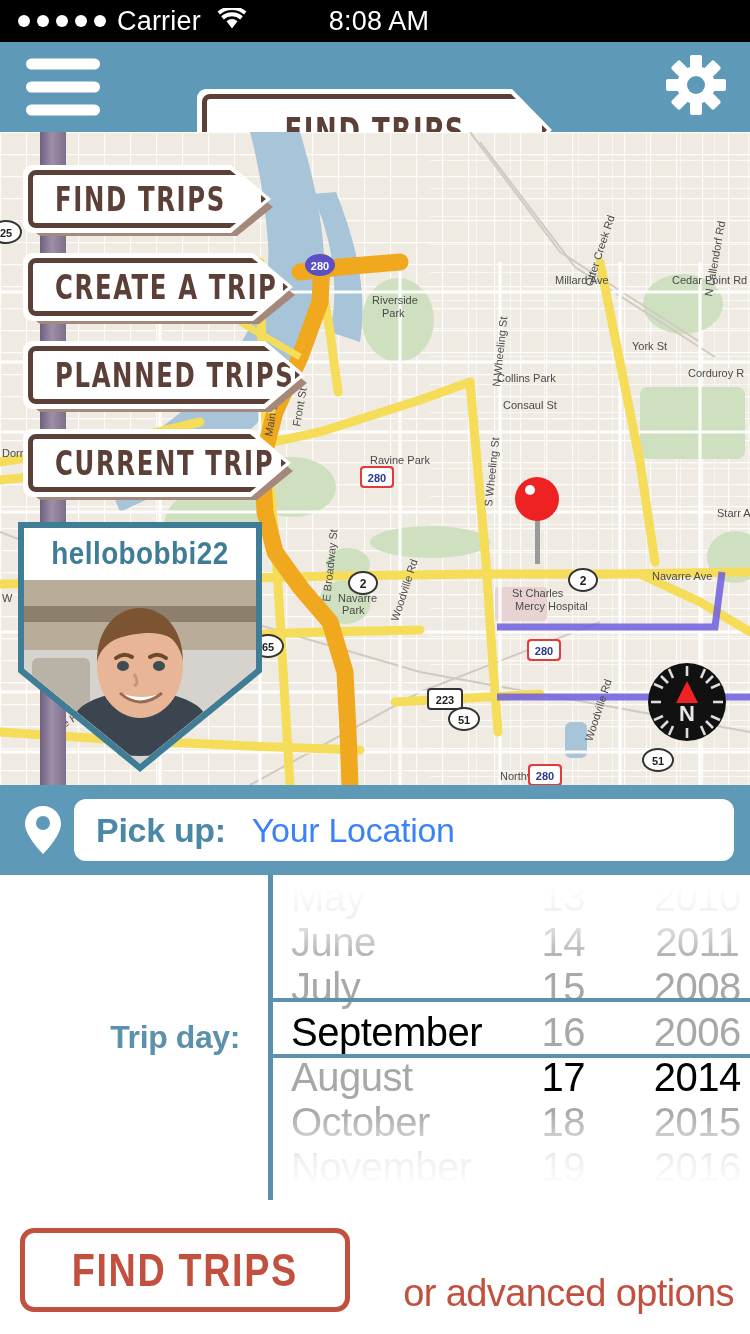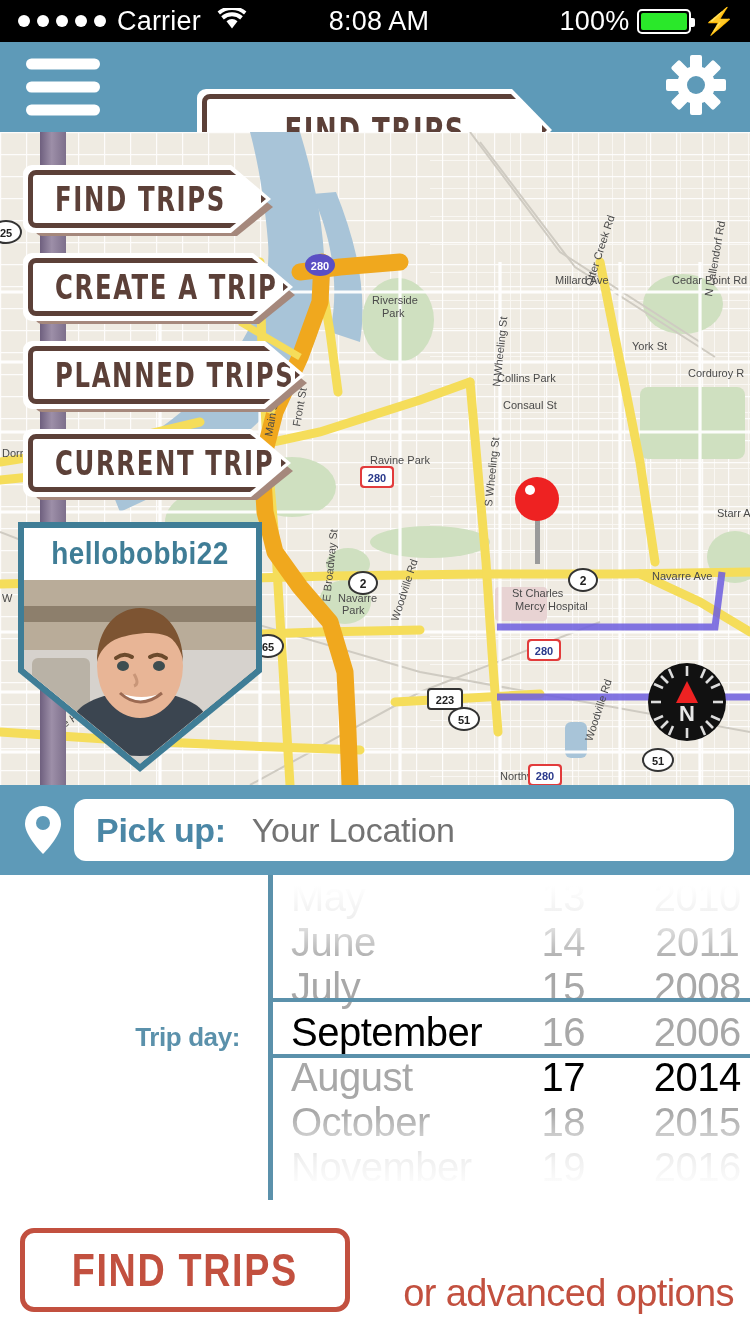--- a/index.html
+++ b/index.html
@@ -114,27 +114,27 @@
   .pickup{
     position:absolute; left:0; top:785px; width:750px; height:90px;
     background:#5e9ab8; display:flex; align-items:center; padding:0 16px;
   }
   .pin-ico{ width:54px; display:flex; justify-content:center; }
   .pickup-field{
     flex:1; height:62px; background:#fff; border-radius:12px;
     display:flex; align-items:center; padding:0 22px; gap:26px; margin-left:4px;
   }
   .pu-label{ font-weight:bold; font-size:34px; color:#4b87a6; letter-spacing:-0.3px; }
-  .pu-value{ font-size:34px; color:#737373; letter-spacing:-0.3px; }
+  .pu-value{ font-size:34px; color:#3b82f6; letter-spacing:-0.3px; }
 
   
   .daterow{ position:absolute; left:0; top:875px; width:750px; height:325px; background:#fff; display:flex; }
   .daylabel{
     width:268px; display:flex; align-items:center; justify-content:flex-end;
-    padding-right:28px; font-weight:bold; font-size:26px; color:#5b91ab; letter-spacing:-0.4px;
+    padding-right:28px; font-weight:bold; font-size:32px; color:#5b91ab; letter-spacing:-0.4px;
   }
   .picker{ position:relative; flex:1; border-left:5px solid #5b91ab; overflow:hidden; }
   .wheels{ position:absolute; left:0; top:0; width:100%; height:100%; display:flex;gap:39px; }
   .wheel{ position:relative; display:flex; flex-direction:column; align-items:center; }
   .w-month{ width:240px; align-items:flex-start; padding-left:18px; }
   .w-day{ width:120px; }
   .w-year{ width:150px; }
   .wrow{
     height:48px; display:flex; align-items:center; font-size:40px;
     color:#a8a8a8; white-space:nowrap; letter-spacing:-0.5px;
@@ -184,27 +184,20 @@
       <span class="carrier">Carrier</span>
       <span class="wifi">
         <svg width="30" height="22" viewBox="0 0 30 22">
           <path d="M15 20.5 L9.5 13.2 a9 9 0 0 1 11 0 Z" fill="#fff"></path>
           <path d="M4.2 8.2 a16.5 16.5 0 0 1 21.6 0 l-2.6 3.2 a12.5 12.5 0 0 0-16.4 0 Z" fill="#fff"></path>
           <path d="M0.6 3.6 a22 22 0 0 1 28.8 0 l-2.4 3 a18.3 18.3 0 0 0-24 0 Z" fill="#fff"></path>
         </svg>
       </span>
     </div>
     <div class="sb-center">8:08 AM</div>
-    <div class="sb-right">
-      <span class="battpct">100%</span>
-      <span class="battery">
-          <i></i>
-        </span>
-      <span class="bolt">⚡</span>
-    </div>
   </div>
 
   <div class="navbar">
     <div class="hamburger">
       <span></span>
         <span></span>
         <span></span>
     </div>
 
     <div class="title-sign sign">

